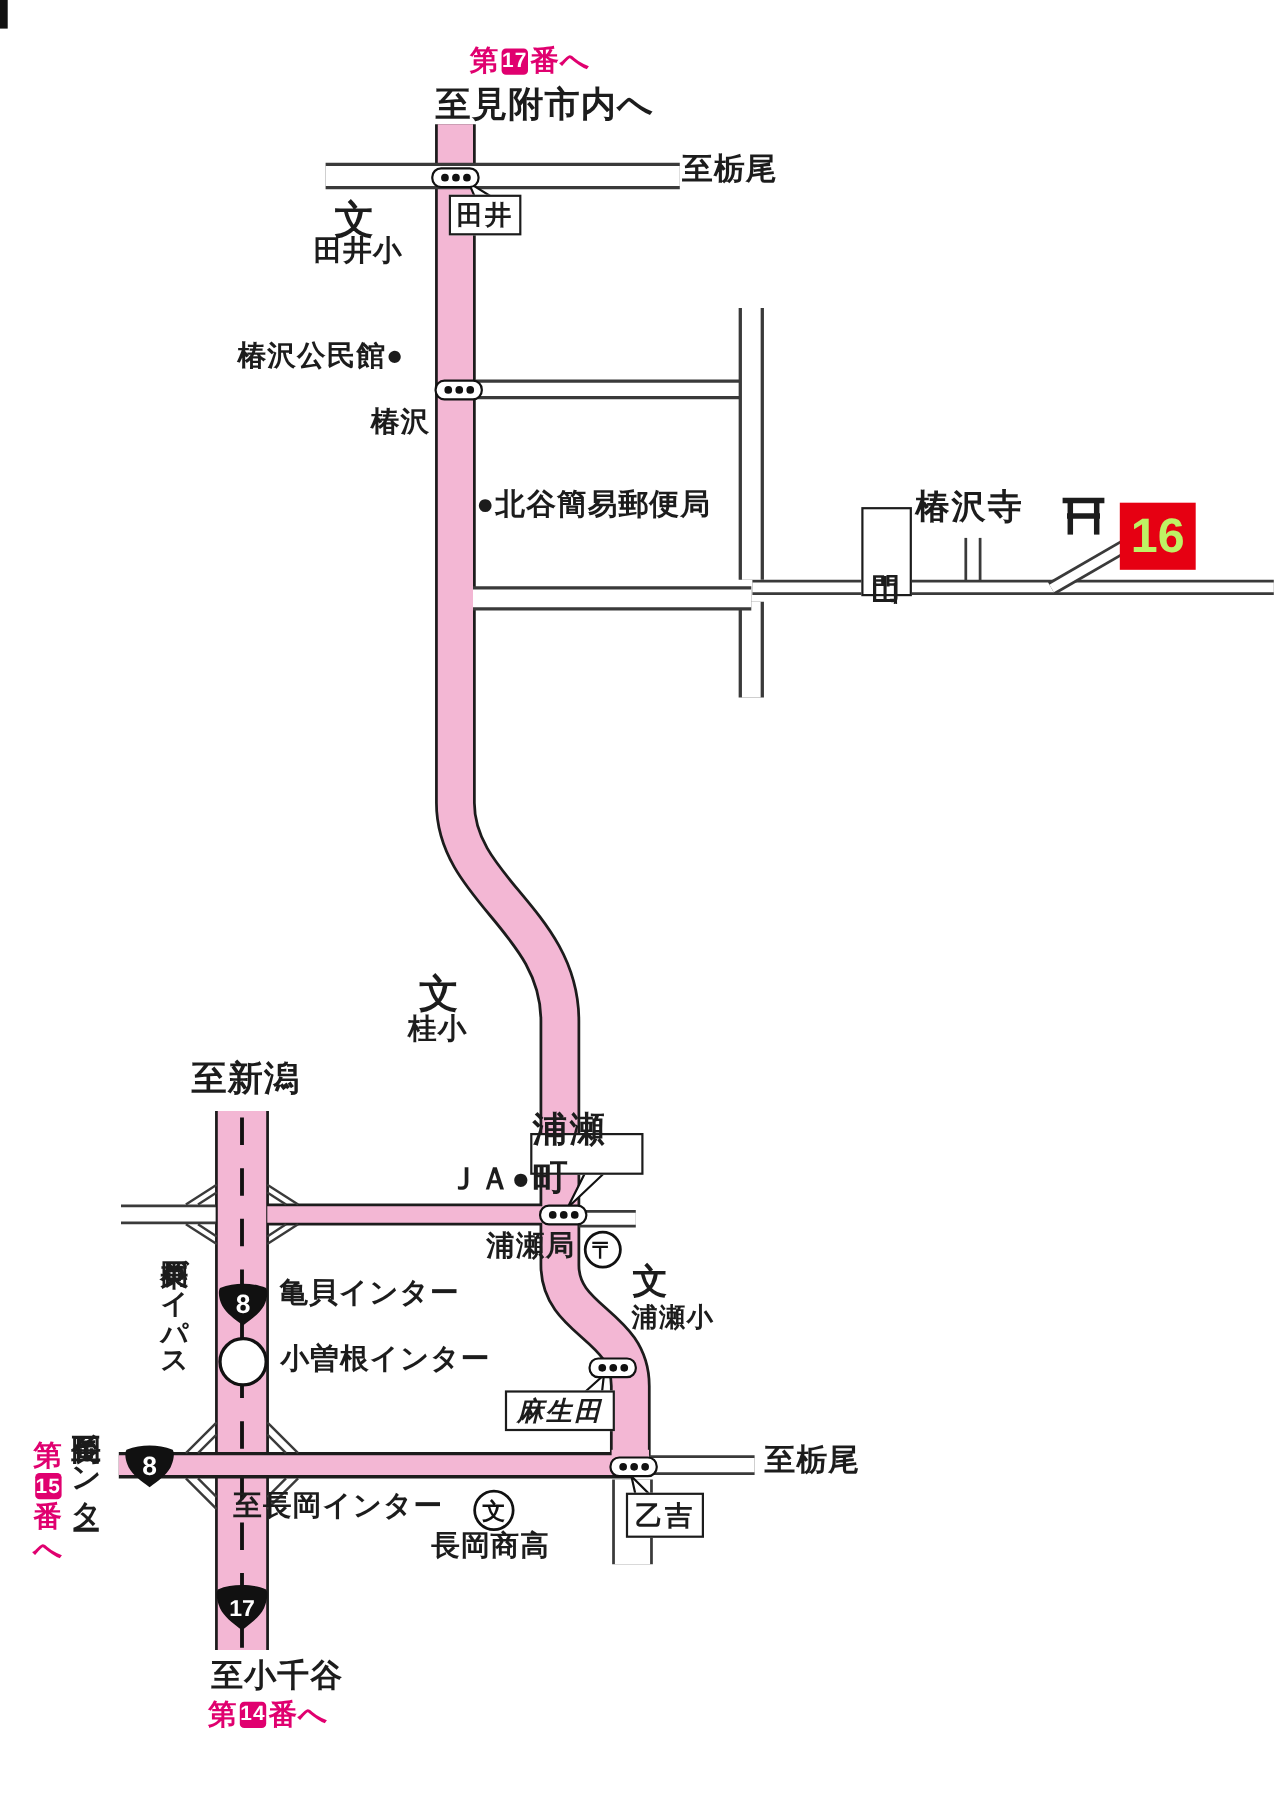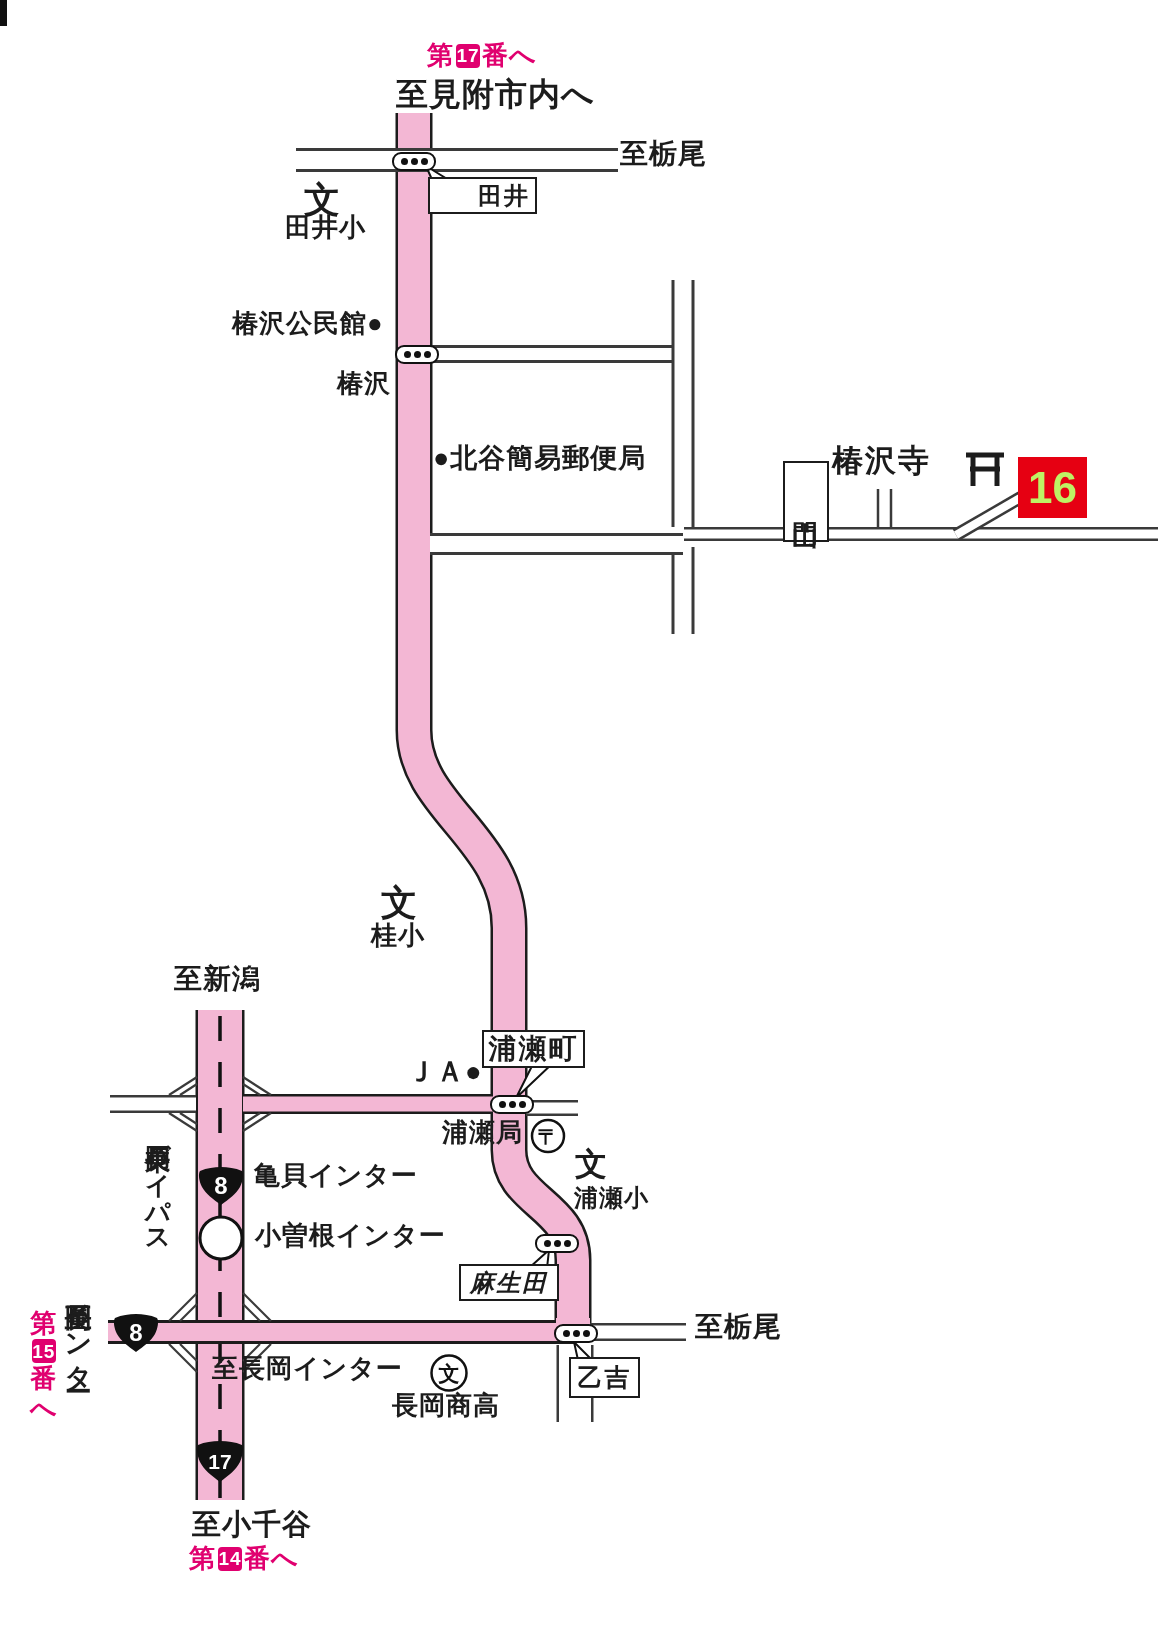--- a/index.html
+++ b/index.html
@@ -168,37 +168,37 @@
     </div>
 
   <div class="lbl hrow magenta" style="left:427px;top:42px;font-size:26px;">
     <span>第</span>
     <span class="chip">17</span>
     <span>番へ</span>
   </div>
   <div class="lbl" style="left:396px;top:78px;font-size:32px;">至見附市内へ</div>
   <div class="lbl" style="left:620px;top:139px;font-size:28px;">至栃尾</div>
 
-  <div class="boxlbl" style="left:428px;top:177px;width:62px;height:33px;font-size:24px;padding-left:43px;">田井</div>
+  <div class="boxlbl" style="left:408px;top:177px;width:62px;height:33px;font-size:24px;">田井</div>
   <div class="lbl" style="left:304px;top:181px;font-size:36px;">文</div>
   <div class="lbl" style="left:285px;top:214px;font-size:26px;">田井小</div>
 
-  <div class="lbl" style="left:232px;top:310px;font-size:26px;">椿沢公民館●</div>
+  <div class="lbl" style="left:216px;top:310px;font-size:26px;">椿沢公民館●</div>
   <div class="lbl" style="left:337px;top:370px;font-size:26px;">椿沢</div>
   <div class="lbl" style="left:433px;top:444px;font-size:27px;">●北谷簡易郵便局</div>
 
   <div class="boxlbl vtext" style="left:783px;top:461px;width:42px;height:77px;font-size:26px;">山門</div>
   <div class="lbl" style="left:832px;top:445px;font-size:31px;letter-spacing:2px;">椿沢寺</div>
   <div class="redbox">16</div>
 
   <div class="lbl" style="left:381px;top:884px;font-size:36px;">文</div>
   <div class="lbl" style="left:371px;top:922px;font-size:26px;">桂小</div>
 
-  <div class="lbl" style="left:174px;top:964px;font-size:28px;">至新潟</div>
-  <div class="boxlbl" style="left:482px;top:1030px;width:99px;height:34px;font-size:28px;">浦瀬町</div>
+  <div class="lbl" style="left:174px;top:964px;font-size:32px;">至新潟</div>
+  <div class="boxlbl" style="left:482px;top:1030px;width:99px;height:34px;font-size:32px;">浦瀬町</div>
   <div class="lbl" style="left:407px;top:1057px;font-size:28px;">ＪＡ●</div>
   <div class="lbl" style="left:254px;top:1162px;font-size:26px;">亀貝インター</div>
   <div class="lbl" style="left:442px;top:1119px;font-size:26px;">浦瀬局</div>
   <div class="lbl" style="left:575px;top:1148px;font-size:32px;">文</div>
   <div class="lbl" style="left:574px;top:1185px;font-size:24px;">浦瀬小</div>
 
   <div class="lbl vtext" style="left:145px;top:1127px;font-size:25px;height:185px;">長岡東バイパス</div>
   <div class="lbl" style="left:255px;top:1222px;font-size:26px;text-align:right;">小曽根インター</div>
   <div class="boxlbl" style="left:459px;top:1264px;width:96px;height:33px;font-size:24px;font-style:italic;">麻生田</div>
   <div class="lbl" style="left:695px;top:1312px;font-size:28px;">至栃尾</div>

